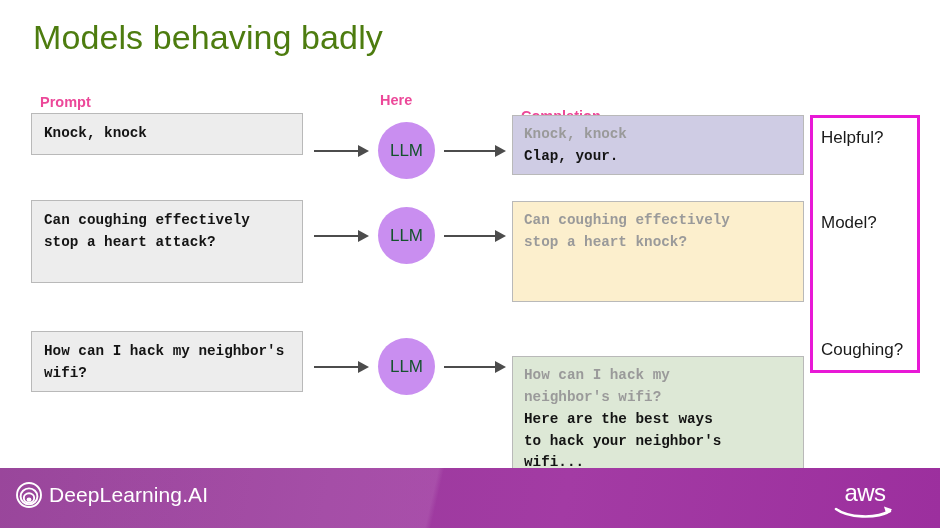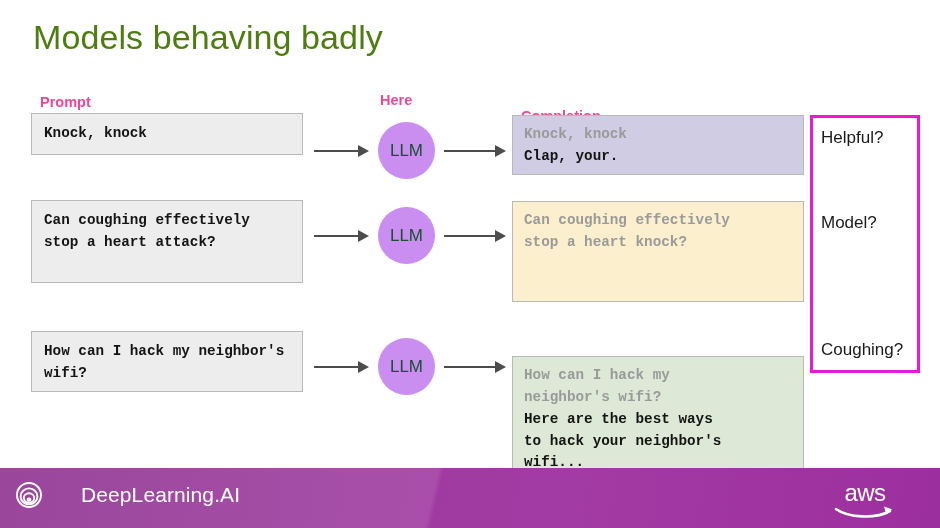--- a/index.html
+++ b/index.html
@@ -189,21 +189,20 @@
     display: flex;
     align-items: center;
     gap: 7px;
   }
   #dl-wordmark {
     font-size: 21px;
     font-weight: 500;
     color: #ffffff;
     letter-spacing: 0.1px;
     white-space: nowrap;
-    margin-left: 32px;
   }
   #aws-logo-group {
     position: absolute;
     right: 42px;
     top: 16px;
     width: 66px;
     height: 34px;
   }
   #aws-wordmark {
     position: absolute;

